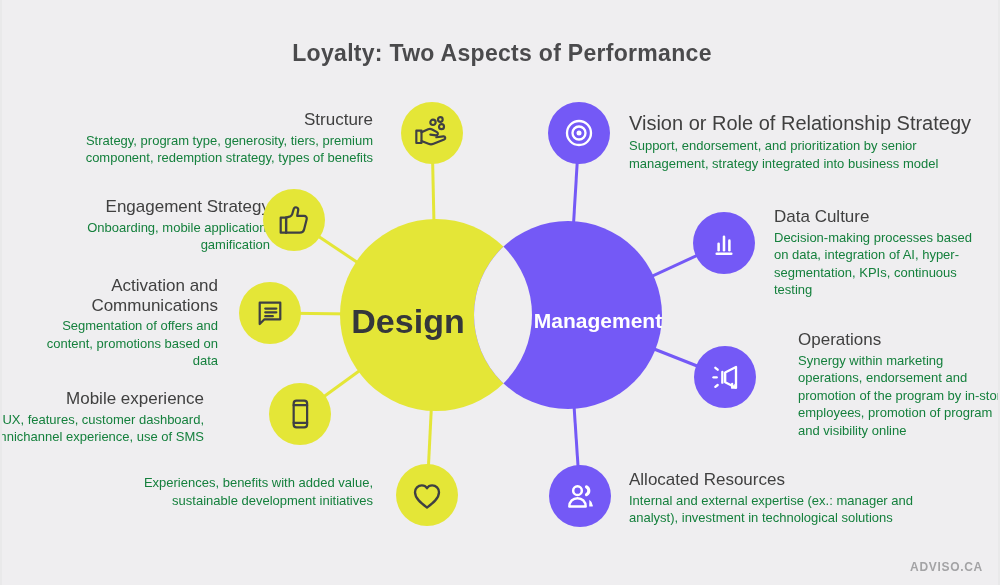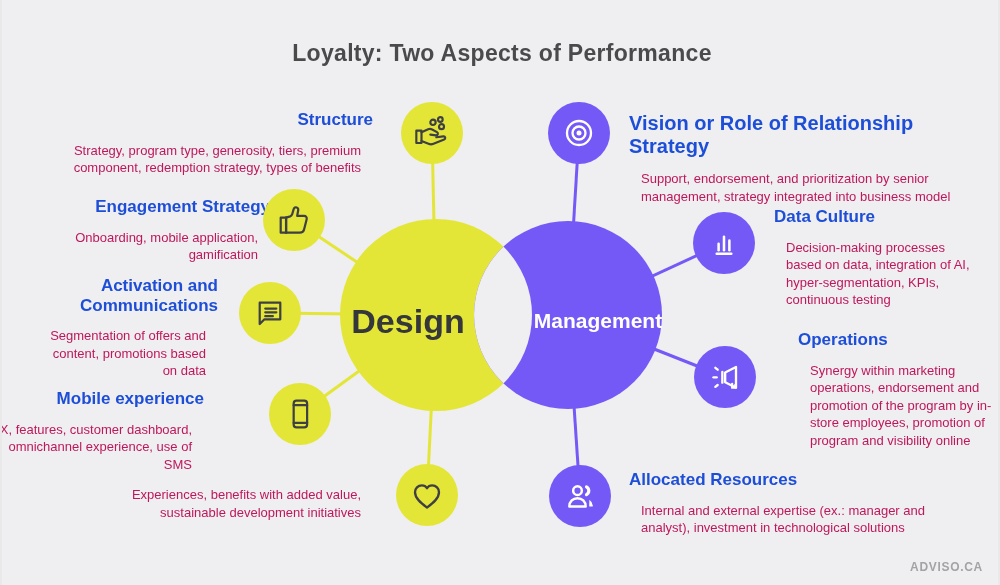--- a/index.html
+++ b/index.html
@@ -2,22 +2,22 @@
 <html><head>
 <meta charset="utf-8">
 <style>
   html,body{margin:0;padding:0;}
   body{background:#e9e9ea;font-family:"Liberation Sans",sans-serif;}
   .stage{position:relative;width:996px;height:585px;background:#efeef0;overflow:hidden;margin:0 auto;}
   .title{position:absolute;left:0;top:40px;width:1000px;text-align:center;margin:0;
          font-size:23px;font-weight:bold;color:#4a4a4c;letter-spacing:.3px;}
   svg.canvas{position:absolute;left:0;top:0;z-index:1;}
   .item{position:absolute;z-index:2;}
-  .item h3{margin:0 0 2px 0;font-size:17px;line-height:1.15;color:#1d4ed8;font-weight:bold;}
-  .item p{margin:12px;font-size:13px;line-height:1.35;color:#be185d;}
+  .item h3{margin:0 0 2px 0;font-size:17px;line-height:1.15;color:#404040;font-weight:normal;}
+  .item p{margin:0;font-size:13px;line-height:1.35;color:#15803d;}
   .item.left{text-align:right;}
   .item.right{text-align:left;}
   .bubble{position:absolute;z-index:3;width:62px;height:62px;border-radius:50%;
           display:flex;align-items:center;justify-content:center;}
   .bubble.yellow{background:#e4e637;color:#3f4043;}
   .bubble.purple{background:#7459f6;color:#ffffff;}
   .bubble svg{display:block;}
   .venn-label{position:absolute;z-index:4;transform:translate(-50%,-50%);font-weight:bold;white-space:nowrap;}
   .venn-label.design{font-size:34px;color:#35373b;}
   .venn-label.management{font-size:21px;color:#ffffff;}

